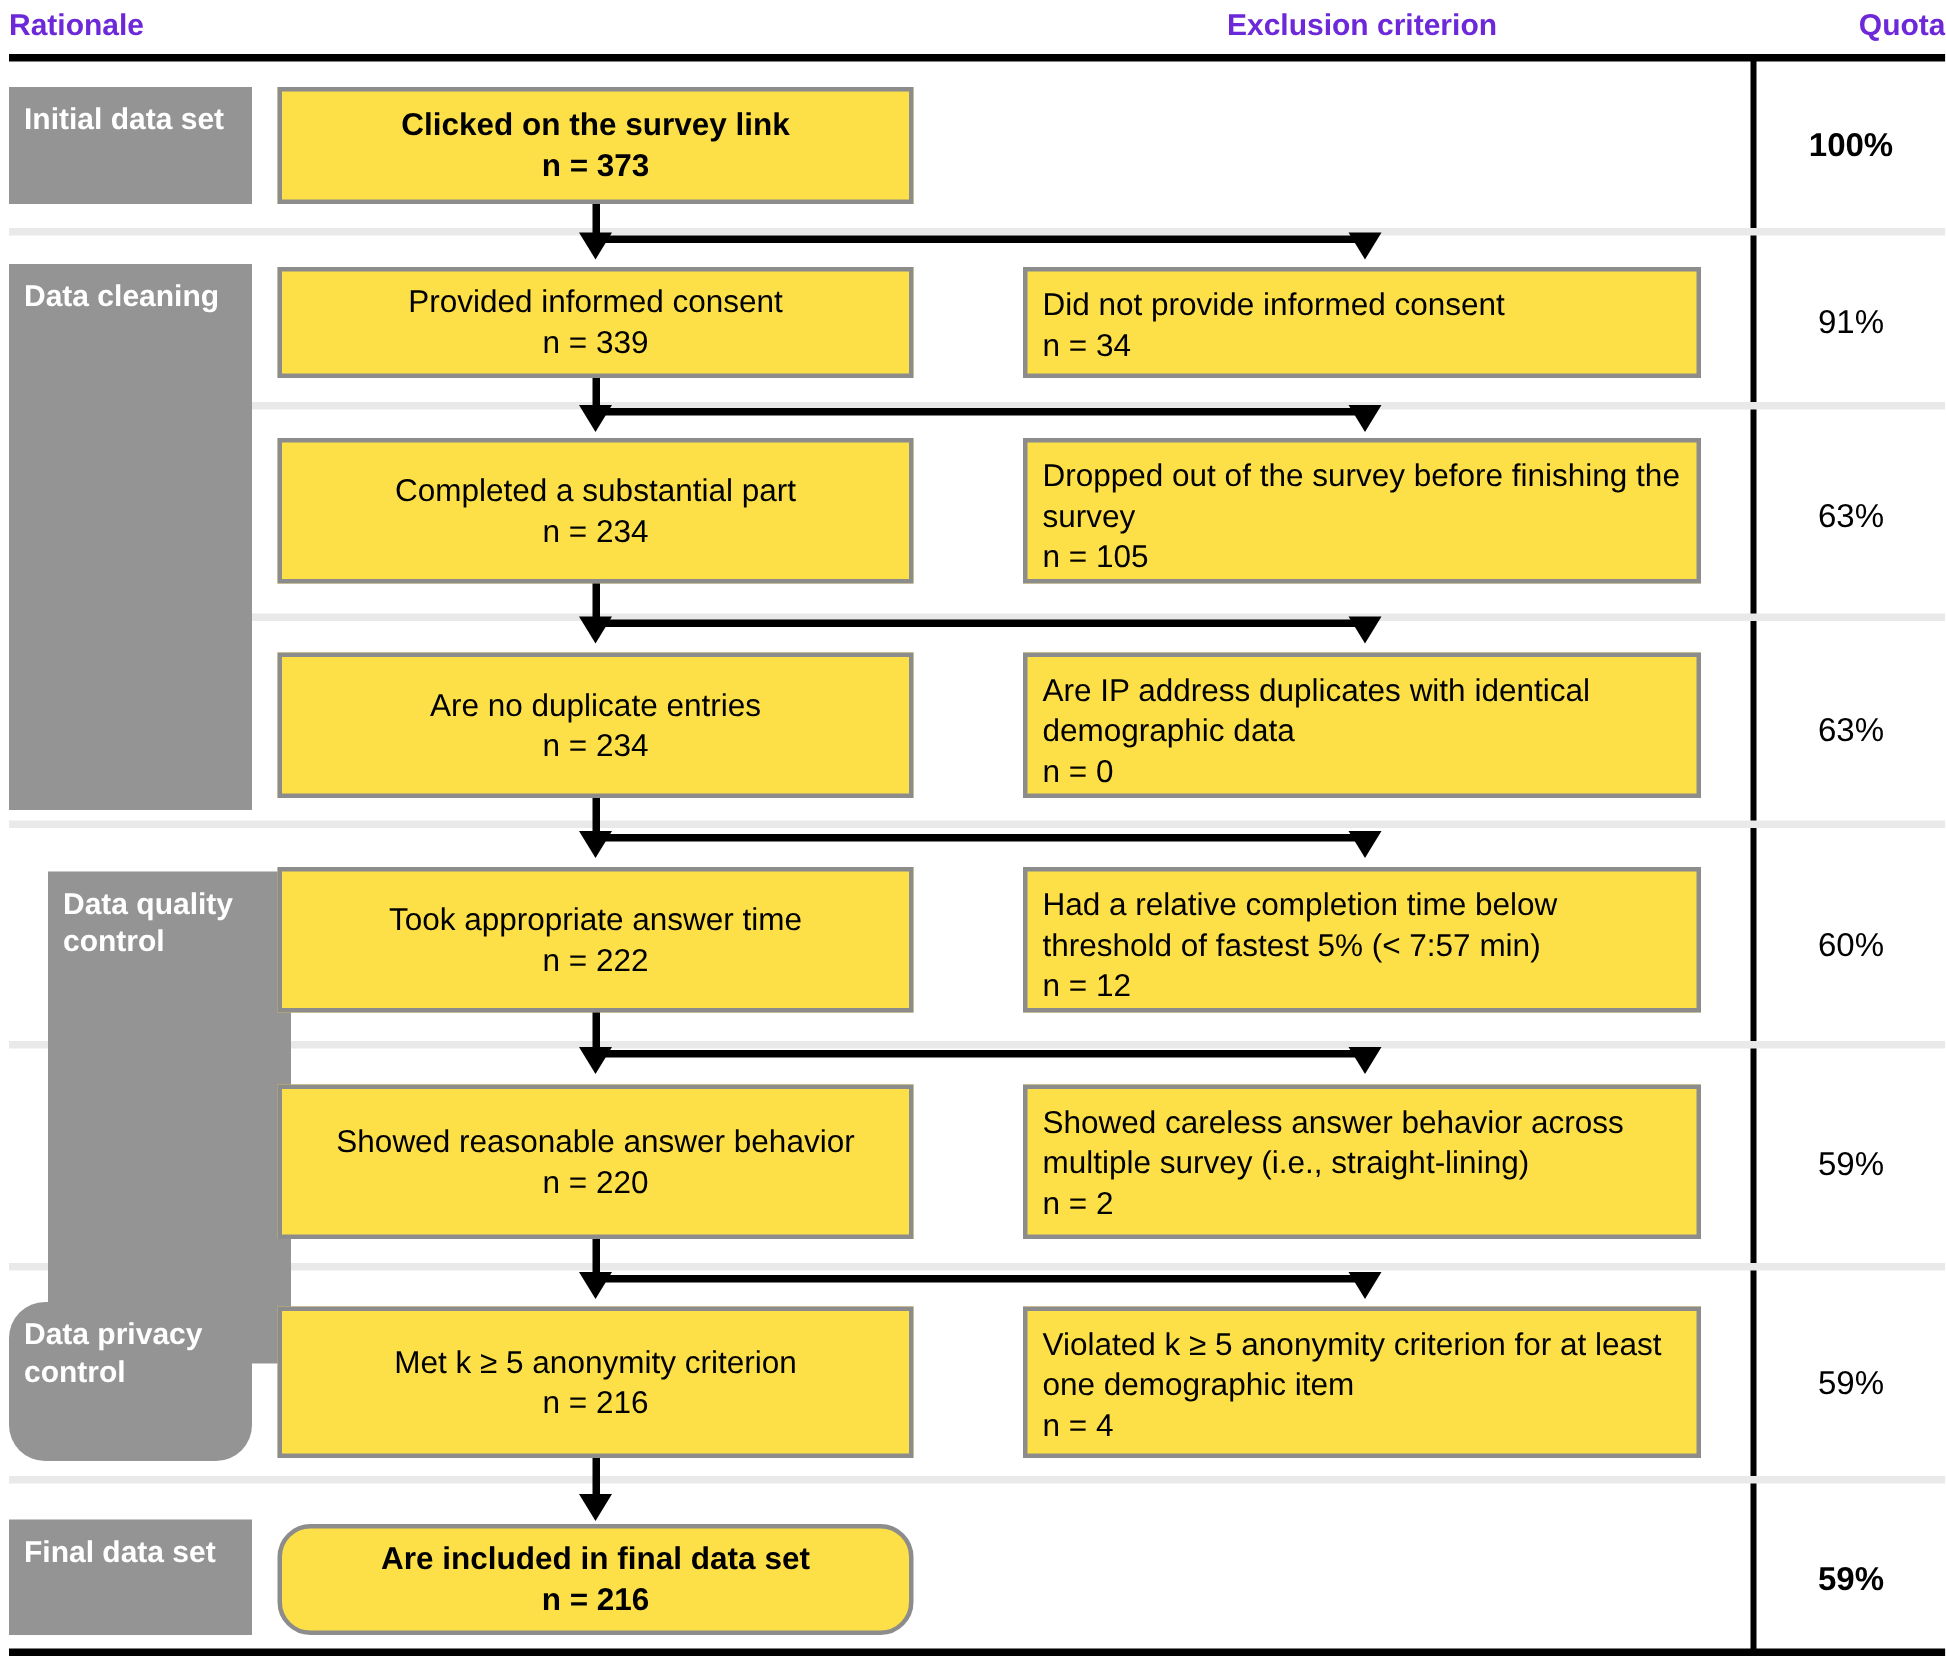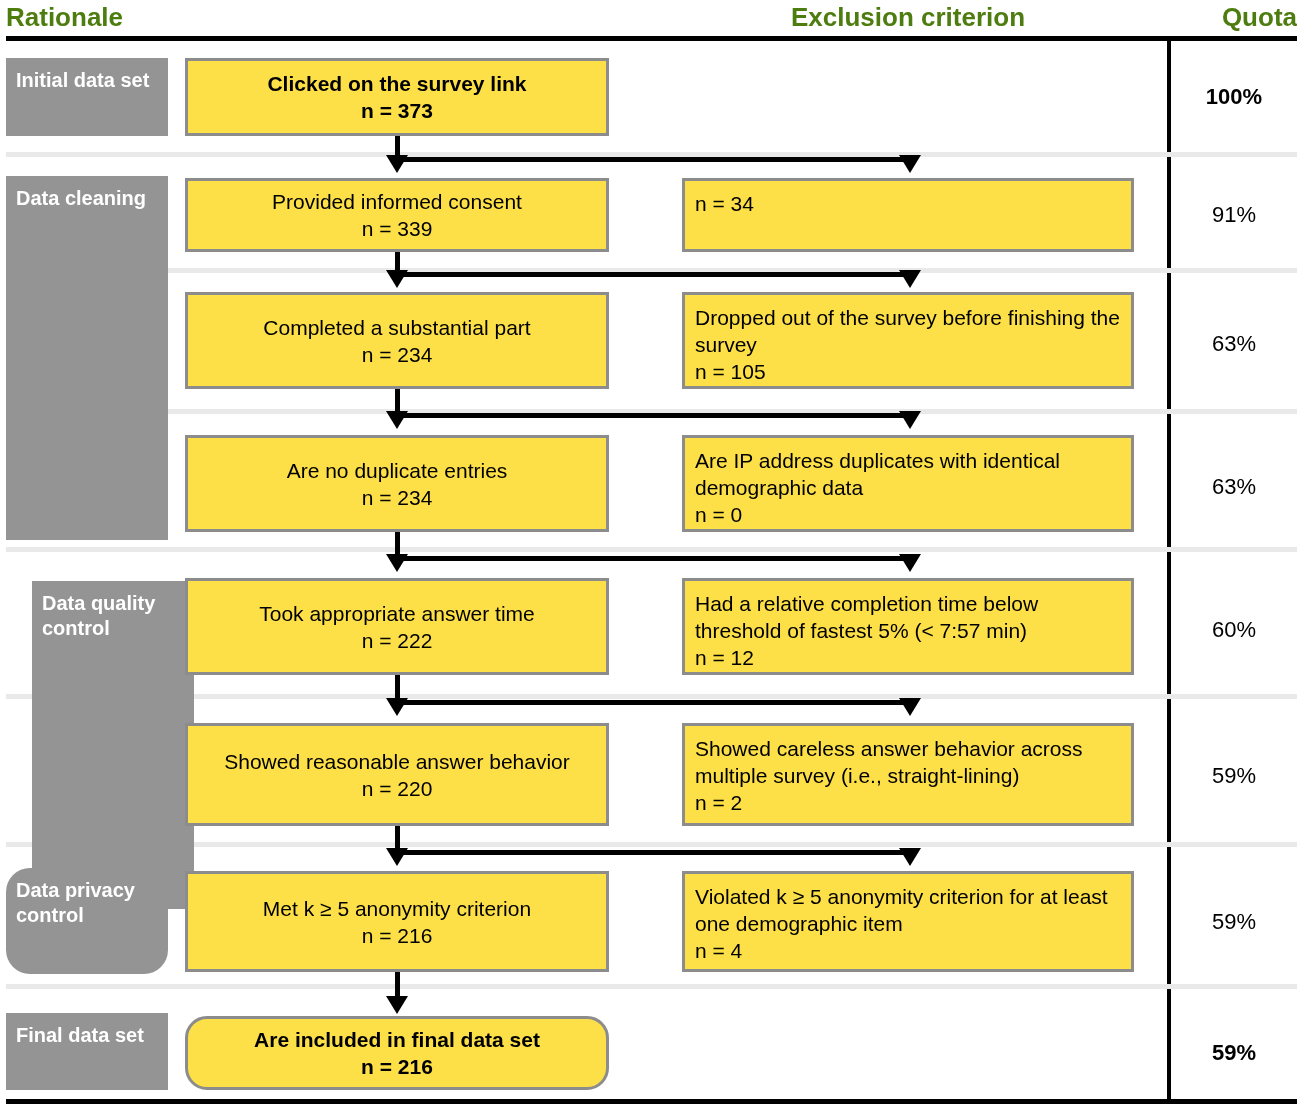--- a/index.html
+++ b/index.html
@@ -16,24 +16,24 @@
     position: relative;
     width: 1297px;
     height: 1112px;
     overflow: hidden;
     background: #ffffff;
   }
 
   
   .hdr {
     position: absolute;
-    font-size: 26px;
+    font-size: 20px;
     font-weight: bold;
     line-height: 30px;
-    color: #4d7c0f;
+    color: #6d28d9;
     white-space: nowrap;
   }
   #hdr-rationale { left: 6px;  top: 2px; }
   #hdr-exclusion { left: 683px; top: 2px; width: 450px; text-align: center; }
   #hdr-quota     { left: 1168px; top: 2px; width: 129px; text-align: right; }
 
   .rule-top {
     position: absolute;
     left: 6px;
     top: 36px;
@@ -196,20 +196,21 @@
   <div class="arrowhead" style="left:386px; top:155px;"></div>
   <div class="arrowhead" style="left:899px; top:155px;"></div>
 
   <div class="box left" style="top:178px; height:74px;">
     <div class="inner">
       <div>Provided informed consent</div>
       <div>n = 339</div>
     </div>
   </div>
   <div class="box right" style="top:178px; height:74px;">
+    <div>Did not provide informed consent</div>
     <div>n = 34</div>
   </div>
   <div class="quota" style="top:202px;">91%</div>
 
   <div class="conn-v" style="left:395px; top:252px; height:22px;"></div>
   <div class="conn-h" style="left:395px; top:272px; width:518px;"></div>
   <div class="conn-v" style="left:908px; top:272px; height:8px;"></div>
   <div class="arrowhead" style="left:386px; top:270px;"></div>
   <div class="arrowhead" style="left:899px; top:270px;"></div>
 

